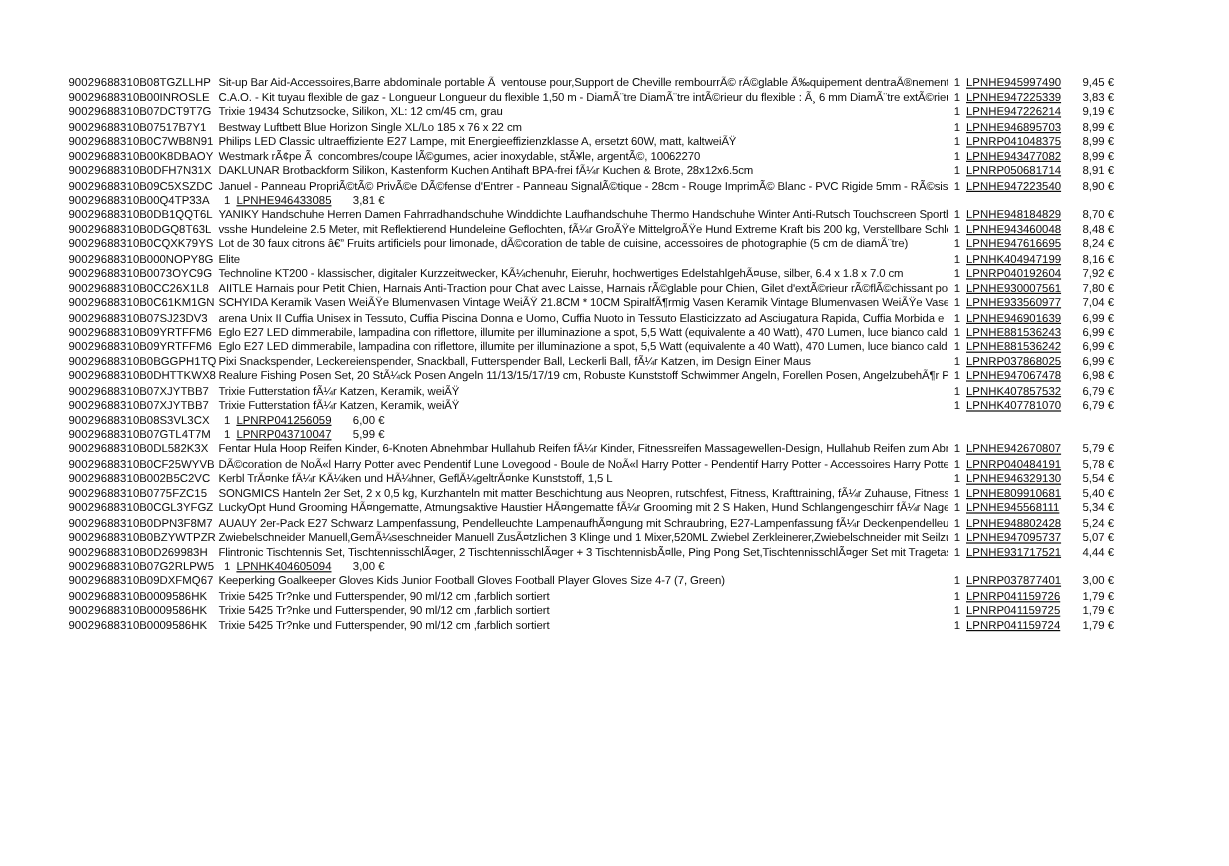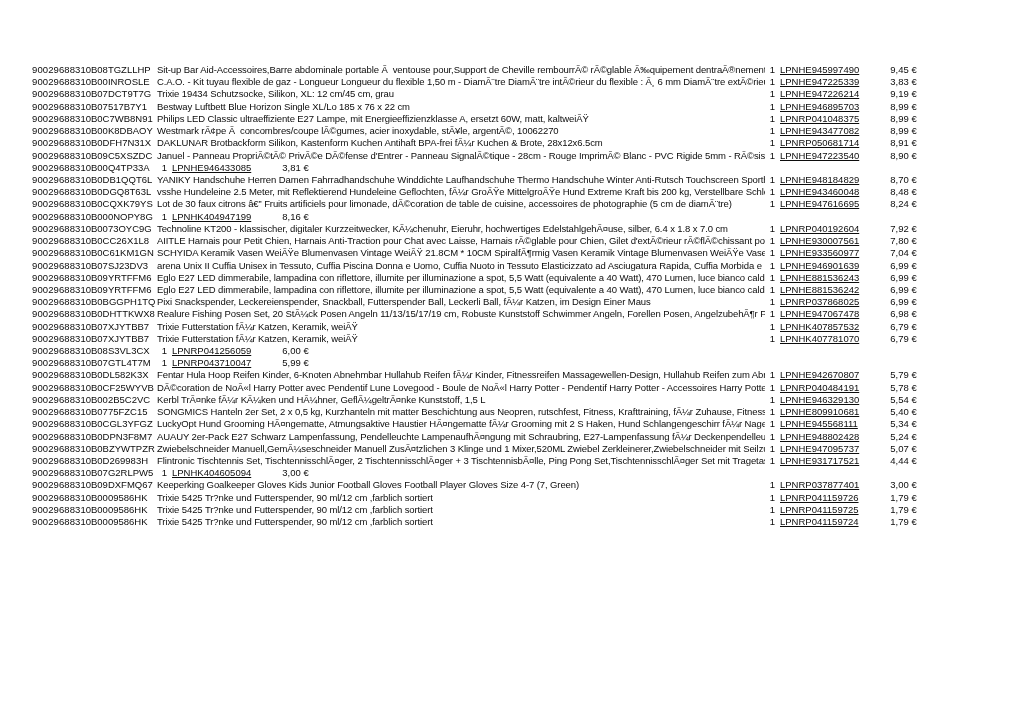--- a/index.html
+++ b/index.html
@@ -25,21 +25,21 @@
     display: flex;
     align-items: baseline;
     height: 12.22px;
     line-height: 12.22px;
     font-size: 9.5px;
     color: #0c0c0c;
     white-space: pre;
   }
   .cell { flex: none; }
   .c-order {
-    margin-left: 32px;
+    margin-left: 57px;
     width: 59px;
     letter-spacing: 0.1px;
   }
   .c-asin {
     width: 66px;
   }
   .c-desc {
     width: 608px;
     overflow: hidden;
     letter-spacing: -0.1px;
@@ -48,21 +48,21 @@
     width: 10px;
     text-align: right;
   }
   .c-lpn {
     width: 97px;
     padding-left: 5px;
     text-decoration: underline;
   }
   .c-price {
     width: 53px;
-    text-align: center;
+    text-align: left;
   }
 </style>
 </head>
 <body>
 
 <div class="page">
   <div class="rows">
   <div class="row">
     <span class="cell c-order">90029688310</span>
     <span class="cell c-asin">B08TGZLLHP</span>
@@ -166,20 +166,21 @@
     <span class="cell c-asin">B0CQXK79YS</span>
     <span class="cell c-desc">Lot de 30 faux citrons â€” Fruits artificiels pour limonade, dÃ©coration de table de cuisine, accessoires de photographie (5 cm de diamÃ¨tre)</span>
     <span class="cell c-qty">1</span>
     <span class="cell c-lpn">LPNHE947616695</span>
     <span class="cell c-price">8,24 €</span>
   </div>
 
   <div class="row">
     <span class="cell c-order">90029688310</span>
     <span class="cell c-asin">B000NOPY8G</span>
+    <span class="cell c-desc">Elite</span>
     <span class="cell c-qty">1</span>
     <span class="cell c-lpn">LPNHK404947199</span>
     <span class="cell c-price">8,16 €</span>
   </div>
 
   <div class="row">
     <span class="cell c-order">90029688310</span>
     <span class="cell c-asin">B0073OYC9G</span>
     <span class="cell c-desc">Technoline KT200 - klassischer, digitaler Kurzzeitwecker, KÃ¼chenuhr, Eieruhr, hochwertiges EdelstahlgehÃ¤use, silber, 6.4 x 1.8 x 7.0 cm</span>
     <span class="cell c-qty">1</span>

